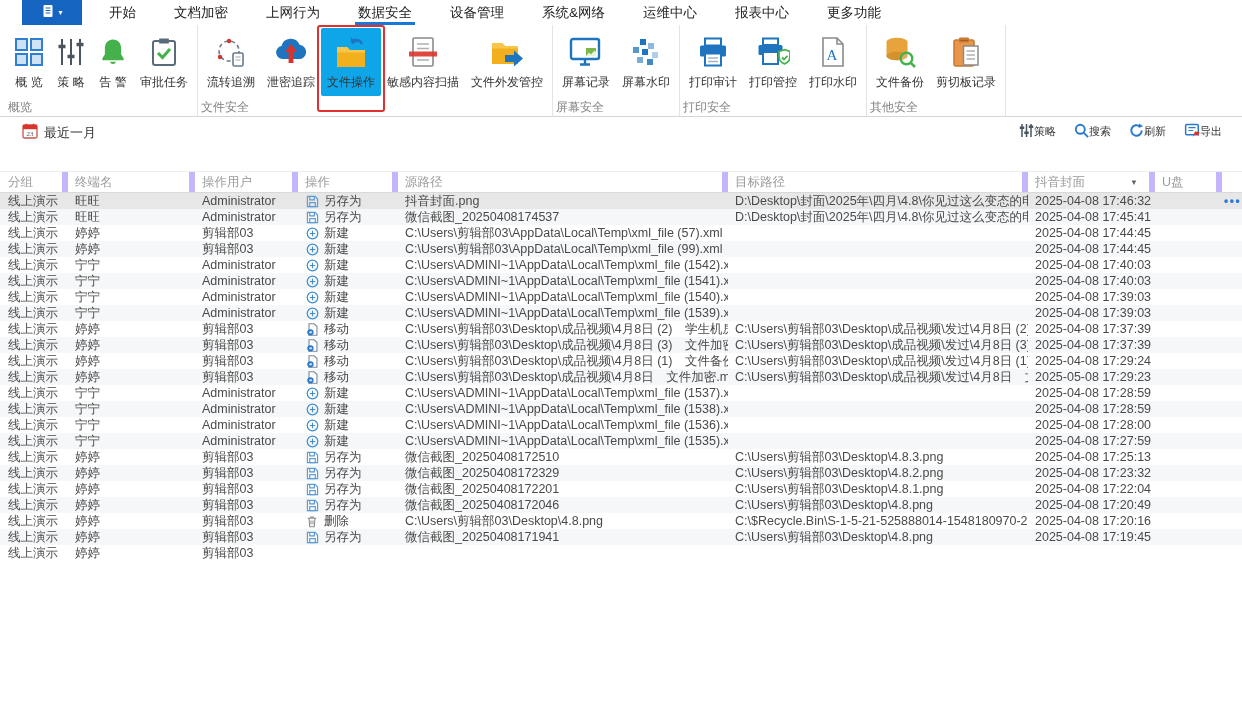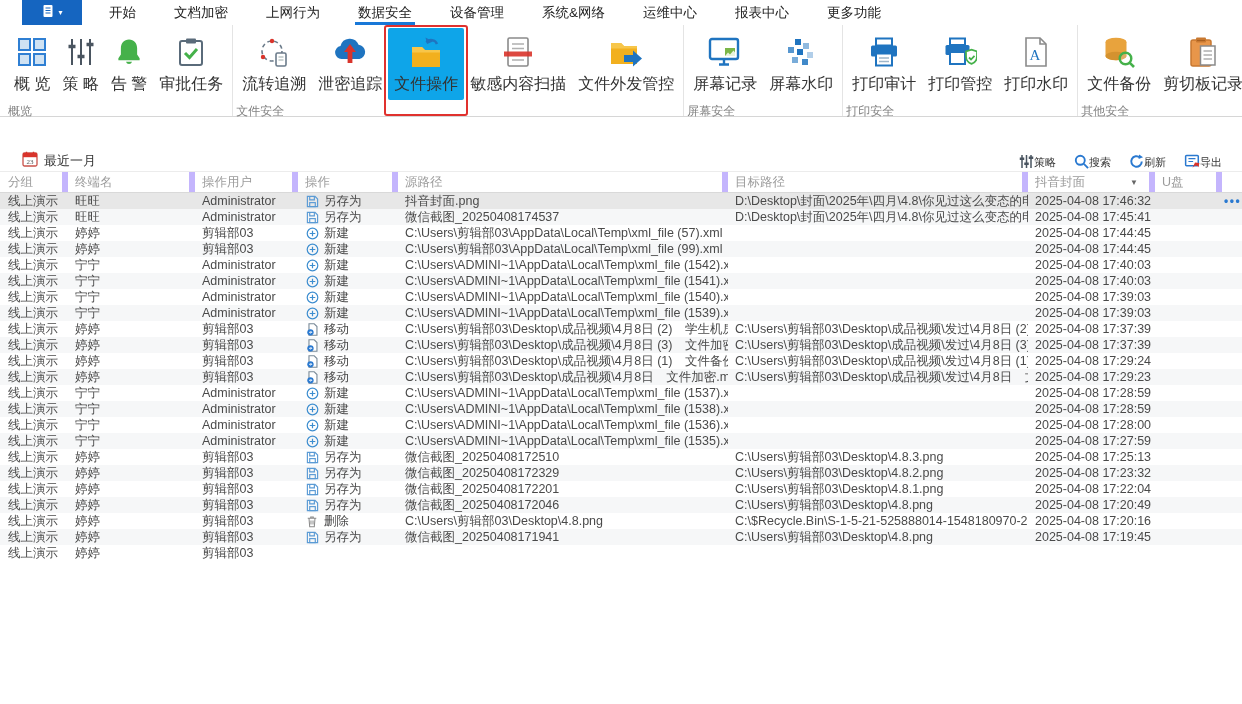--- a/index.html
+++ b/index.html
@@ -14,28 +14,28 @@
   .tab{font-size:13.5px;color:#222;display:flex;align-items:center;padding:12px 1px;position:relative;cursor:pointer;white-space:nowrap;}
   .tab.active::after{content:"";position:absolute;left:-2px;right:-2px;bottom:0;height:3px;background:#1878d8;}
 
   
   .ribbon{display:flex;align-items:stretch;height:92px;border-bottom:1px solid #d6d6d6;background:#fff;}
   .rgroup{display:flex;flex-direction:column;border-right:1px solid #e4e4e4;padding:0 3px;}
   .rgroup:first-child{padding-left:8px;}
   .ritems{display:flex;flex:1;align-items:flex-start;padding-top:3px;}
   .ritem{display:flex;flex-direction:column;align-items:center;gap:2px;padding:4px 6px 5px;position:relative;cursor:pointer;border-radius:2px;}
   .ritem .ricon{height:40px;display:flex;align-items:center;justify-content:center;}
-  .ritem .rlabel{font-size:16px;color:#333;white-space:nowrap;}
+  .ritem .rlabel{font-size:12px;color:#333;white-space:nowrap;}
   .ritem.selected{background:#0ea5e9;}
   .ritem.redbox{z-index:2;}
   .ritem.redbox::after{content:"";position:absolute;left:-4px;right:-4px;top:-3px;bottom:-16px;border:2px solid #e0312e;border-radius:3px;pointer-events:none;}
   .rgrouplabel{text-align:left;font-size:12px;color:#828282;padding:3px 0 7px;white-space:nowrap;}
 
   
-  .filterbar{height:54px;display:flex;align-items:flex-end;justify-content:space-between;padding:6px 20px 0 22px;font-family:Liberation Serif, serif;}
+  .filterbar{height:54px;display:flex;align-items:flex-start;justify-content:space-between;padding:6px 20px 0 22px;font-family:Liberation Serif, serif;}
   .datefilter{display:flex;align-items:center;gap:6px;font-size:13px;color:#333;cursor:pointer;}
   .actions{display:flex;gap:18px;align-items:center;}
   .action{display:flex;align-items:center;gap:0;font-size:11px;color:#333;cursor:pointer;white-space:nowrap;}
 
   
   .table{font-size:12.5px;}
   .thead,.trow{display:grid;grid-template-columns:68px 127px 103px 100px 330px 300px 127px 67px 1fr;}
   .thead{height:22px;border-top:1px solid #ececec;border-bottom:1px solid #d9d9d9;color:#9b9b9b;}
   .th{display:flex;align-items:center;padding:0 7px;border-right:6px solid #c4b5fd;white-space:nowrap;overflow:hidden;}
   .th:first-child{padding-left:8px;}
@@ -581,21 +581,21 @@
             <svg width="13" height="13" viewBox="0 0 14 14">
               <path d="M3.2 0.8h5.6l3 3v9.4H3.2z" fill="#fff" stroke="#7a8a98" stroke-width="1.2"></path>
               <circle cx="4.8" cy="10" r="3.4" fill="#2a79d0"></circle>
               <path d="M3.3 10h2.6M4.9 8.7l1.3 1.3-1.3 1.3" stroke="#fff" stroke-width="1" fill="none"></path>
             </svg>
           </span>
           <span>移动</span>
         </div>
         <div class="td">C:\Users\剪辑部03\Desktop\成品视频\4月8日　文件加密.mp4</div>
         <div class="td">C:\Users\剪辑部03\Desktop\成品视频\发过\4月8日　文件加...</div>
-        <div class="td">2025-04-08 17:29:23</div>
+        <div class="td">2025-05-08 17:29:23</div>
         <div class="td"></div>
         <div class="td menu"></div>
       </div>
       <div class="trow">
         <div class="td">线上演示</div>
         <div class="td">宁宁</div>
         <div class="td">Administrator</div>
         <div class="td op">
           <span class="opicon">
             <svg width="13" height="13" viewBox="0 0 14 14" fill="none" stroke="#3e8ed0" stroke-width="1.3">

